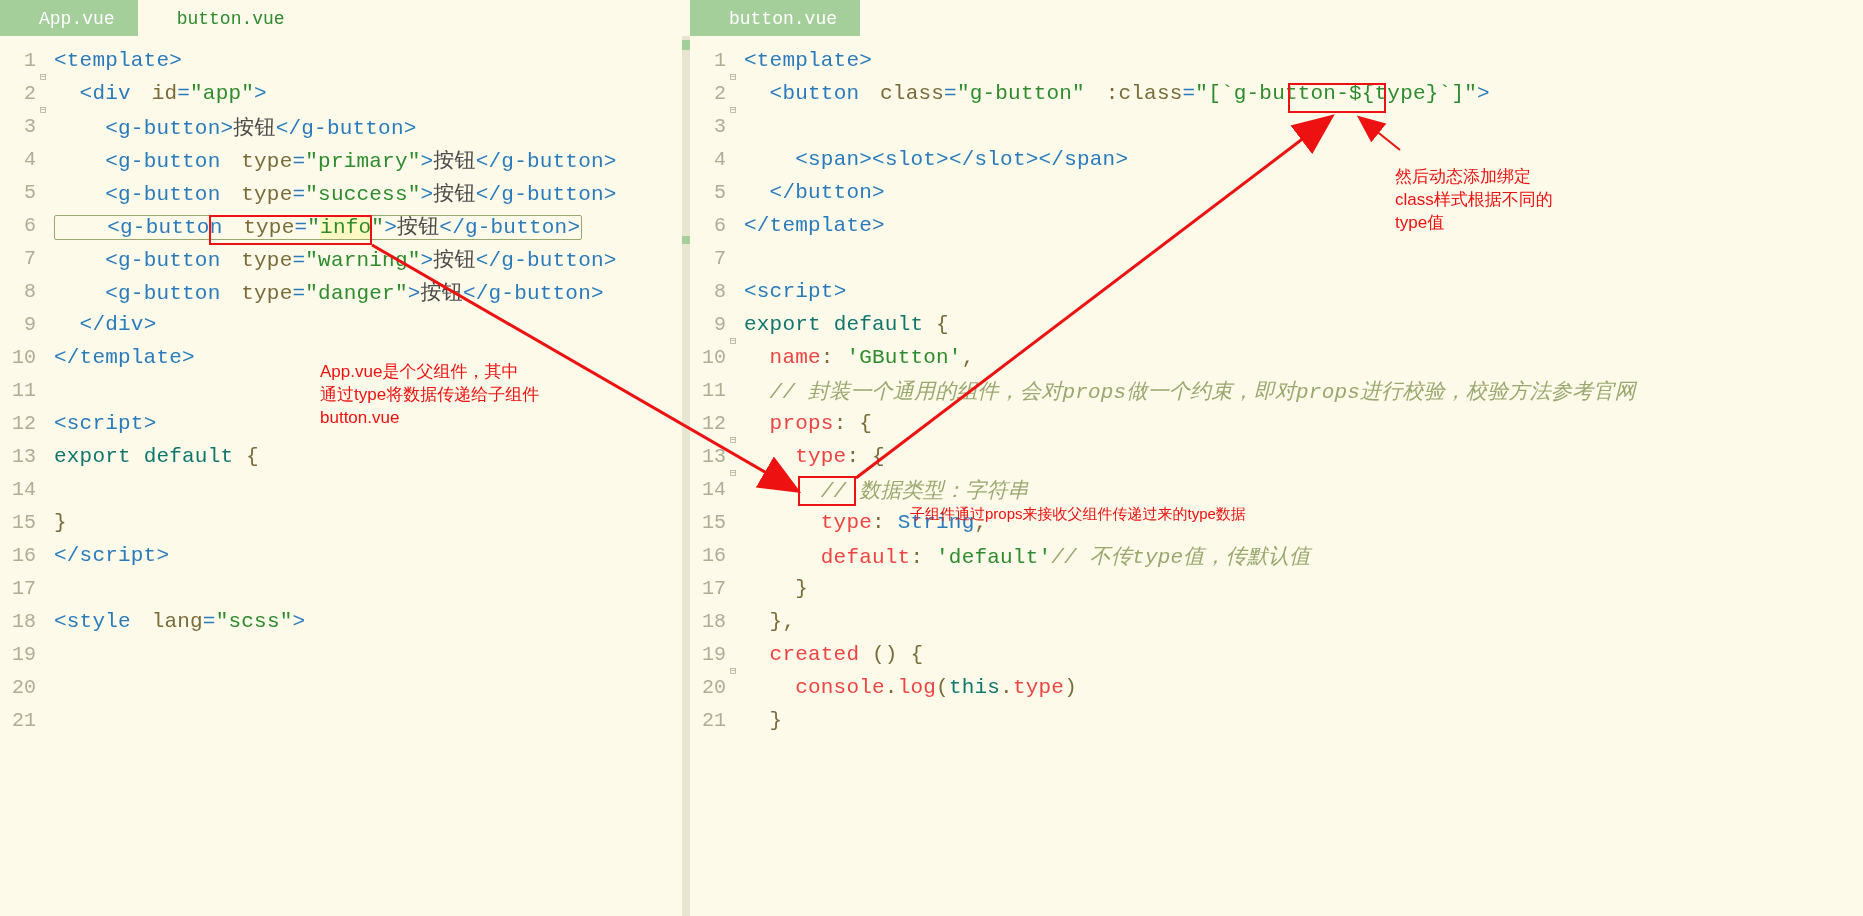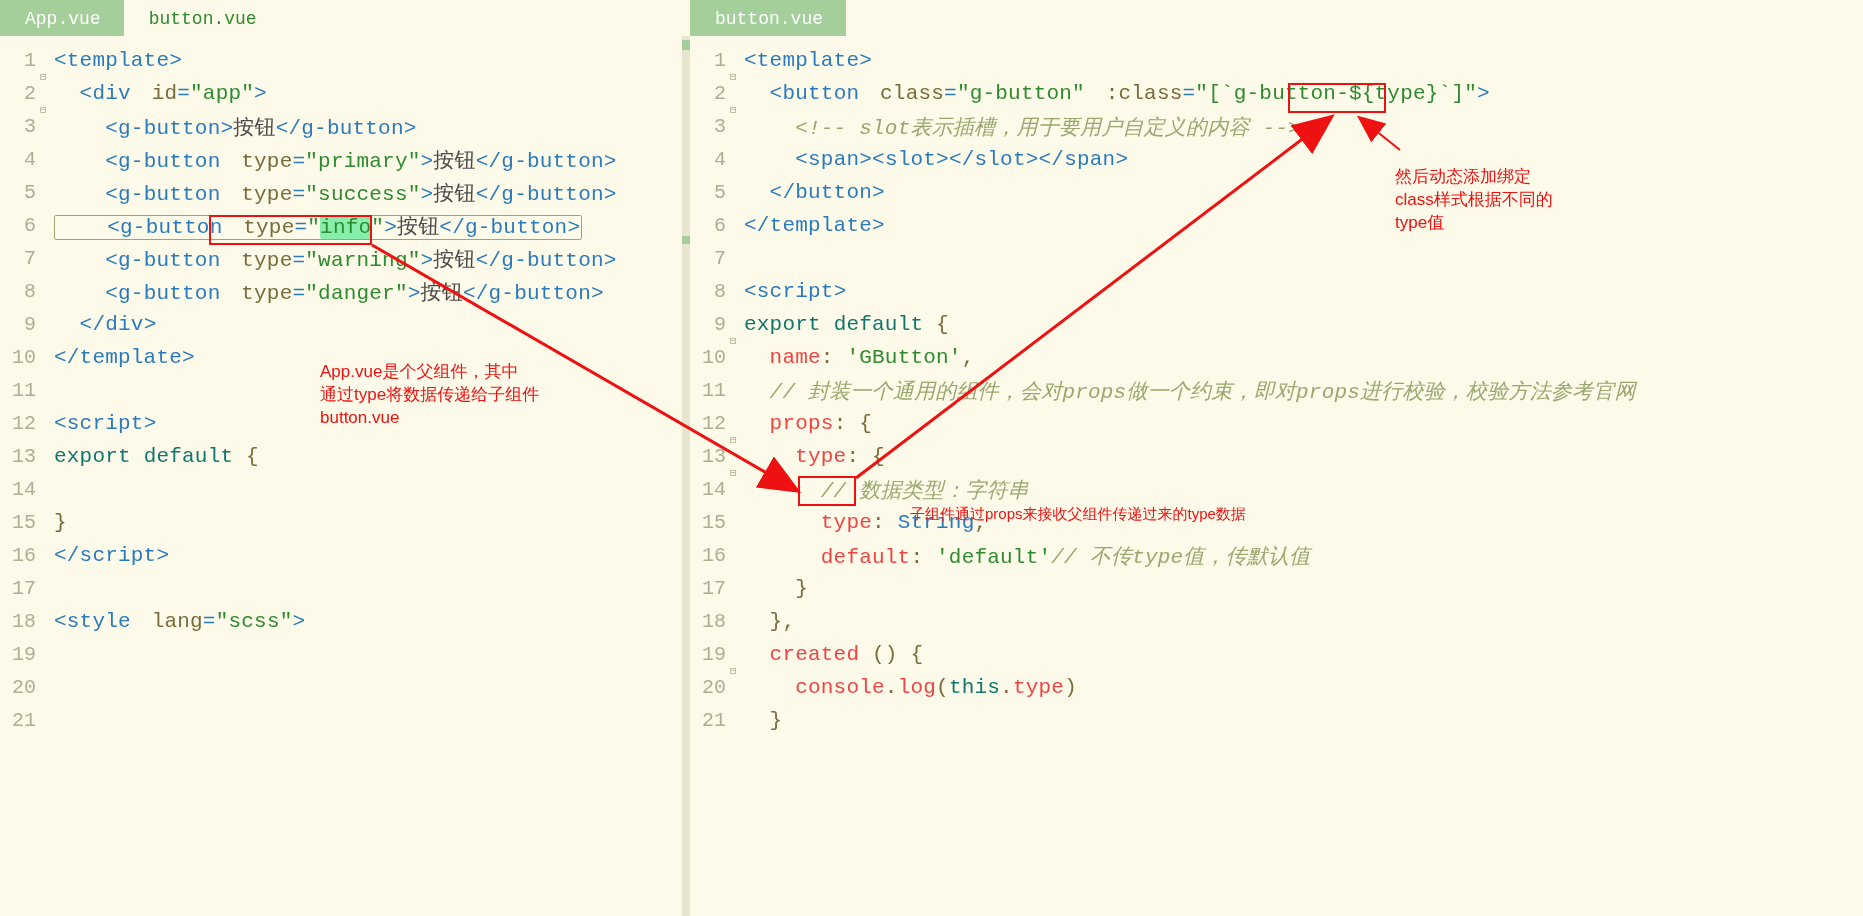--- a/index.html
+++ b/index.html
@@ -44,21 +44,21 @@
   .pane.left  .scroll-map { right: 0; }
 
   
   .tabs {
     height: 36px;
     display: flex;
     align-items: stretch;
     background: #fdfae9;
   }
   .tab {
-    padding: 6px 22px 4px 24px;
+    padding: 6px 22px 4px 38px;
     font-size: 18px;
     color: #2e8b2e;
     border: 1px solid transparent;
     display: flex;
     align-items: center;
     cursor: pointer;
     white-space: nowrap;
   }
   .tab.active {
     background: #a4cf9a;
@@ -116,21 +116,21 @@
   .tagp   { color: #2a7bbd; }           
   .tagn   { color: #2a7bbd; margin-top: 8px; }           
   .attr   { color: #7a6b3a; margin-left: 8px; }           
   .str    { color: #2e8b2e; }           
   .kw     { color: #0f766e; margin-top: 8px; }           
   .fn     { color: #ef4444; }           
   .txt    { color: #4a4a4a; }           
   .cmt    { color: #9aa86f; font-style: italic; }
   .punct  { color: #7a6b3a; }
 
-  .hl-word { background: #86efac; border-radius: 2px; }
+  .hl-word { background: #fef9c3; border-radius: 2px; }
 
   .sel-box {
     border: 1px solid #9aa86f;
     padding: 0 1px;
     border-radius: 2px;
   }
 
   
   .redbox {
     position: absolute;
@@ -199,21 +199,21 @@
   <div class="divider"></div>
 
   <div class="pane right">
     <div class="tabs">
       <div class="tab active">button.vue</div>
       <div class="tab-spacer"></div>
     </div>
     <div class="editor" id="editor-right">
         <div class="line"><div class="ln">1</div><div class="fold open"></div><div class="code"><span class="tagp">&lt;</span><span class="tagn">template</span><span class="tagp">&gt;</span></div></div>
         <div class="line"><div class="ln">2</div><div class="fold open"></div><div class="code"><span class="txt">  </span><span class="tagp">&lt;</span><span class="tagn">button</span><span class="txt"> </span><span class="attr">class</span><span class="tagp">=</span><span class="str">"g-button"</span><span class="txt"> </span><span class="attr">:class</span><span class="tagp">=</span><span class="str">"[`g-button-</span><span class="str">${type}</span><span class="str">`]"</span><span class="tagp">&gt;</span></div></div>
-        <div class="line"><div class="ln">3</div><div class="fold"></div><div class="code"><span class="txt">    </span><span class="cmt">&lt;!-- slot表示插槽，用于要用户自定义的内容 --&gt;</span></div></div>
+        <div class="line"><div class="ln">3</div><div class="fold"></div></div>
         <div class="line"><div class="ln">4</div><div class="fold"></div><div class="code"><span class="txt">    </span><span class="tagp">&lt;</span><span class="tagn">span</span><span class="tagp">&gt;</span><span class="tagp">&lt;</span><span class="tagn">slot</span><span class="tagp">&gt;</span><span class="tagp">&lt;/</span><span class="tagn">slot</span><span class="tagp">&gt;</span><span class="tagp">&lt;/</span><span class="tagn">span</span><span class="tagp">&gt;</span></div></div>
         <div class="line"><div class="ln">5</div><div class="fold"></div><div class="code"><span class="txt">  </span><span class="tagp">&lt;/</span><span class="tagn">button</span><span class="tagp">&gt;</span></div></div>
         <div class="line"><div class="ln">6</div><div class="fold"></div><div class="code"><span class="tagp">&lt;/</span><span class="tagn">template</span><span class="tagp">&gt;</span></div></div>
         <div class="line"><div class="ln">7</div><div class="fold"></div><div class="code"></div></div>
         <div class="line"><div class="ln">8</div><div class="fold"></div><div class="code"><span class="tagp">&lt;</span><span class="tagn">script</span><span class="tagp">&gt;</span></div></div>
         <div class="line"><div class="ln">9</div><div class="fold open"></div><div class="code"><span class="kw">export</span><span class="txt"> </span><span class="kw">default</span><span class="txt"> </span><span class="punct">{</span></div></div>
         <div class="line"><div class="ln">10</div><div class="fold"></div><div class="code"><span class="txt">  </span><span class="fn">name</span><span class="punct">:</span><span class="txt"> </span><span class="str">'GButton'</span><span class="punct">,</span></div></div>
         <div class="line"><div class="ln">11</div><div class="fold"></div><div class="code"><span class="txt">  </span><span class="cmt">// 封装一个通用的组件，会对props做一个约束，即对props进行校验，校验方法参考官网</span></div></div>
         <div class="line"><div class="ln">12</div><div class="fold open"></div><div class="code"><span class="txt">  </span><span class="fn">props</span><span class="punct">:</span><span class="txt"> </span><span class="punct">{</span></div></div>
         <div class="line"><div class="ln">13</div><div class="fold open"></div><div class="code"><span class="txt">    </span><span class="fn">type</span><span class="punct">:</span><span class="txt"> </span><span class="punct">{</span></div></div>

